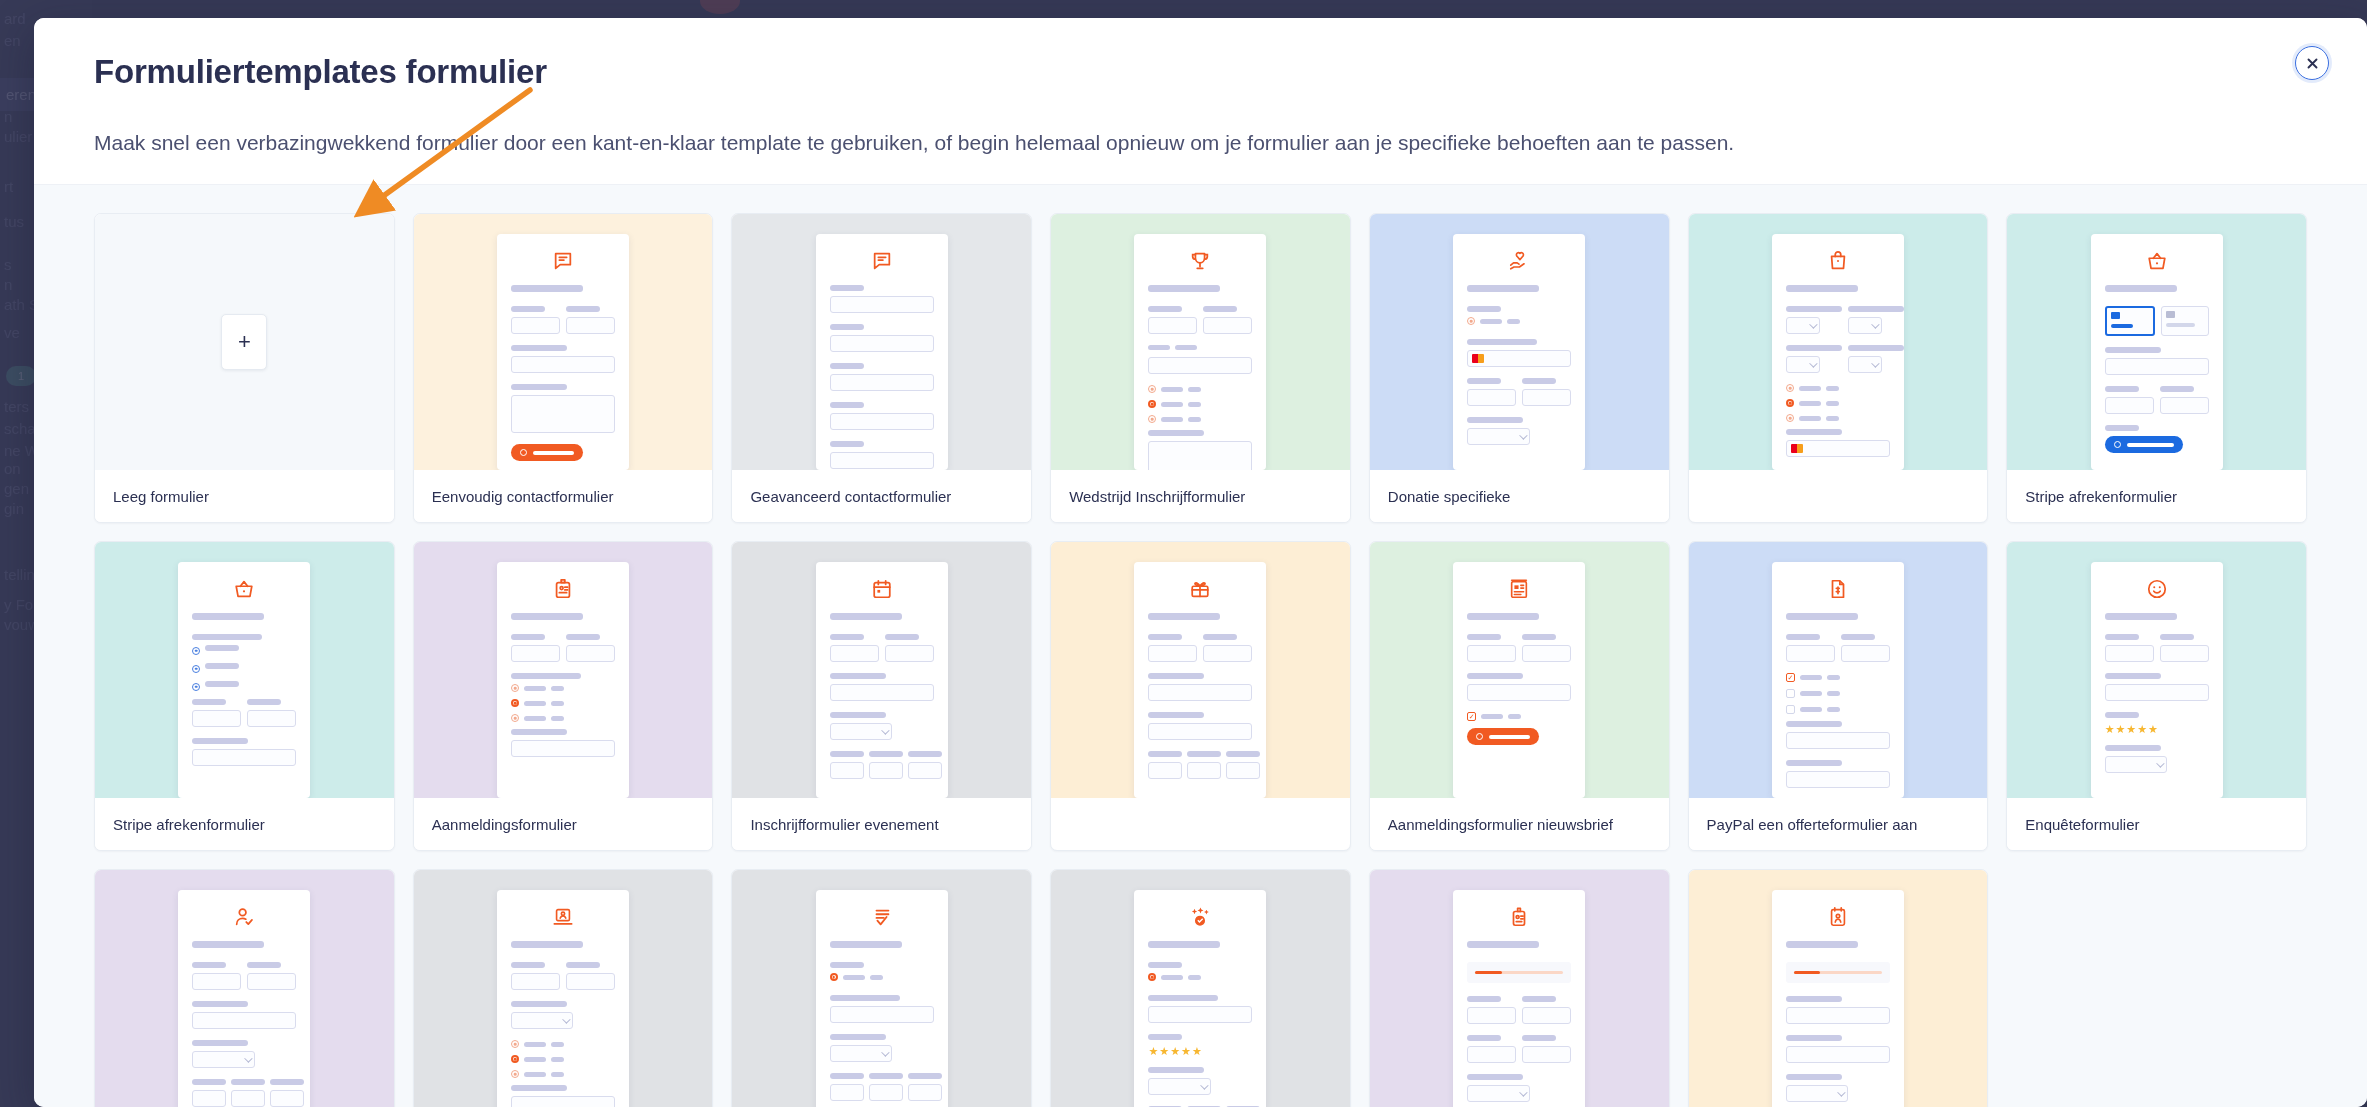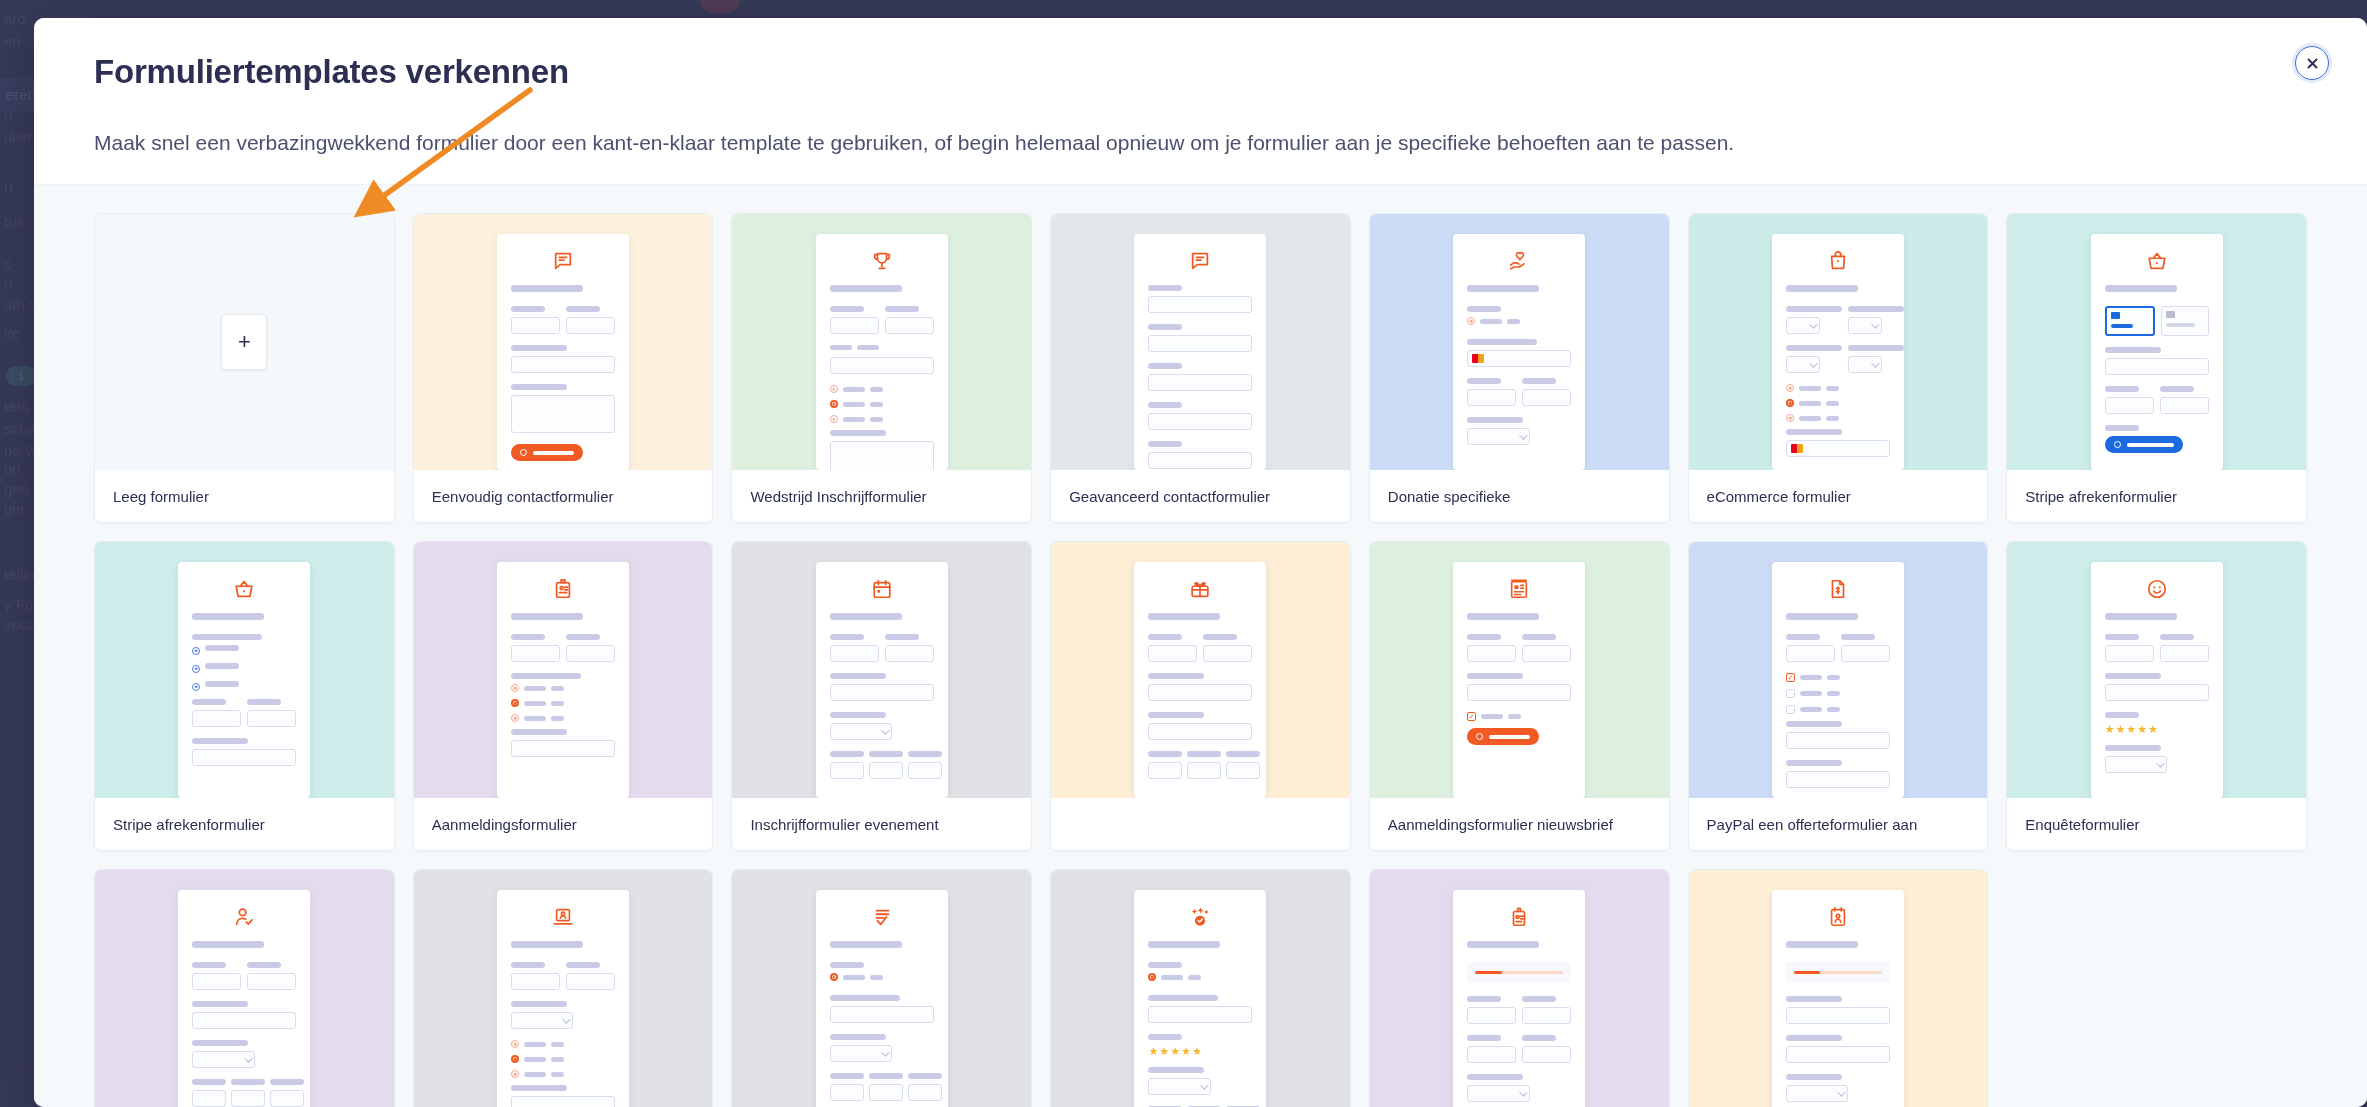--- a/index.html
+++ b/index.html
@@ -259,21 +259,21 @@
       <div class="side-text" style="top: 596px;">y Font</div>
       <div class="side-text" style="top: 616px;">vouwe</div>
       <div class="side-badge" style="top: 366px;">1</div>
     </div>
 </div>
 <div id="dim-overlay"></div>
 
 <div id="modal">
 
   <div id="modal-header">
-    <div id="modal-title">Formuliertemplates verkennen</div>
+    <div id="modal-title">Formuliertemplates formulier</div>
     <div id="modal-subtitle">Maak snel een verbazingwekkend formulier door een kant-en-klaar template te gebruiken, of begin helemaal opnieuw om je formulier aan je specifieke behoeften aan te passen.</div>
     <div id="close-button">
       <svg width="15" height="15" viewBox="0 0 15 15" aria-hidden="true">
         <path d="M3.5 3.5 L11.5 11.5 M11.5 3.5 L3.5 11.5" stroke="#2b3052" stroke-width="1.9" stroke-linecap="round" fill="none"></path>
       </svg>
     </div>
   </div>
 
   <div id="modal-body">
     <div class="template-grid" id="template-grid">
@@ -313,20 +313,46 @@
                   <div class="btn-dot"></div>
                   <div class="btn-bar"></div>
                 </div>
               </div>
             </div>
           </div>
           <div class="tcard-label">Eenvoudig contactformulier</div>
         </div>
         <div class="tcard">
           <div class="tcard-preview">
+            <div class="tint" style="background: rgb(228, 231, 234);"></div>
+            <div class="sheet" style="position: relative;">
+              <div class="sheet-icon">
+                <svg width="22" height="22" viewBox="0 0 24 24" fill="none" stroke="currentColor" stroke-width="1.9">
+                  <path d="M4 4h16v12H9l-5 4z" stroke-linejoin="round"></path>
+                  <path d="M8 8h8M8 11h5" stroke-linecap="round"></path>
+                </svg>
+              </div>
+              <div>
+                <div class="bar lbl"></div>
+                <div class="input "></div>
+                <div class="bar lbl"></div>
+                <div class="input "></div>
+                <div class="bar lbl"></div>
+                <div class="input "></div>
+                <div class="bar lbl"></div>
+                <div class="input "></div>
+                <div class="bar lbl"></div>
+                <div class="input "></div>
+              </div>
+            </div>
+          </div>
+          <div class="tcard-label">Geavanceerd contactformulier</div>
+        </div>
+        <div class="tcard">
+          <div class="tcard-preview">
             <div class="tint" style="background: rgb(221, 240, 224);"></div>
             <div class="sheet" style="position: relative;">
               <div class="sheet-icon">
                 <svg width="22" height="22" viewBox="0 0 24 24" fill="none" stroke="currentColor" stroke-width="1.9">
                   <path d="M7 4h10v5a5 5 0 0 1-10 0z" stroke-linejoin="round"></path>
                   <path d="M7 5H4v2a3 3 0 0 0 3 3M17 5h3v2a3 3 0 0 1-3 3" stroke-linecap="round"></path>
                   <path d="M12 14v4M9 20h6" stroke-linecap="round"></path>
                 </svg>
               </div>
               <div>
@@ -360,46 +386,20 @@
                   <div class="radio"></div>
                   <div class="bar sm"></div>
                   <div class="bar xs"></div>
                 </div>
                 <div class="bar lbl-w"></div>
                 <div class="input tall"></div>
               </div>
             </div>
           </div>
           <div class="tcard-label">Wedstrijd Inschrijfformulier</div>
-        </div>
-        <div class="tcard">
-          <div class="tcard-preview">
-            <div class="tint" style="background: rgb(228, 231, 234);"></div>
-            <div class="sheet" style="position: relative;">
-              <div class="sheet-icon">
-                <svg width="22" height="22" viewBox="0 0 24 24" fill="none" stroke="currentColor" stroke-width="1.9">
-                  <path d="M4 4h16v12H9l-5 4z" stroke-linejoin="round"></path>
-                  <path d="M8 8h8M8 11h5" stroke-linecap="round"></path>
-                </svg>
-              </div>
-              <div>
-                <div class="bar lbl"></div>
-                <div class="input "></div>
-                <div class="bar lbl"></div>
-                <div class="input "></div>
-                <div class="bar lbl"></div>
-                <div class="input "></div>
-                <div class="bar lbl"></div>
-                <div class="input "></div>
-                <div class="bar lbl"></div>
-                <div class="input "></div>
-              </div>
-            </div>
-          </div>
-          <div class="tcard-label">Geavanceerd contactformulier</div>
         </div>
         <div class="tcard">
           <div class="tcard-preview">
             <div class="tint" style="background: rgb(204, 220, 246);"></div>
             <div class="sheet" style="position: relative;">
               <div class="sheet-icon">
                 <svg width="22" height="22" viewBox="0 0 24 24" fill="none" stroke="currentColor" stroke-width="1.8">
                   <path d="M16 3.4a2.3 2.3 0 0 0-3 .3 2.3 2.3 0 0 0-3-.3 2.4 2.4 0 0 0-.2 3.5L13 10.5l3.2-3.6A2.4 2.4 0 0 0 16 3.4z" stroke-linejoin="round"></path>
                   <path d="M3 16.5l3-2.5h4l2 1.5" stroke-linecap="round" stroke-linejoin="round"></path>
                   <path d="M3 20.5l3.5-2h6l5-3.5" stroke-linecap="round" stroke-linejoin="round"></path>
@@ -484,21 +484,20 @@
                   <div class="bar sm"></div>
                   <div class="bar xs"></div>
                 </div>
                 <div class="bar lbl-w"></div>
                 <div class="pay-chip">
                   <div class="mc"></div>
                 </div>
               </div>
             </div>
           </div>
-          <div class="tcard-label">eCommerce formulier</div>
         </div>
         <div class="tcard">
           <div class="tcard-preview">
             <div class="tint" style="background: rgb(205, 236, 234);"></div>
             <div class="sheet" style="position: relative;">
               <div class="sheet-icon">
                 <svg width="22" height="22" viewBox="0 0 24 24" fill="none" stroke="currentColor" stroke-width="1.9">
                   <path d="M3.5 9h17l-2 11h-13z" stroke-linejoin="round"></path>
                   <path d="M8 9l4-5 4 5" stroke-linecap="round" stroke-linejoin="round"></path>
                   <circle cx="12" cy="14.5" r="1.2" fill="currentColor" stroke="none"></circle>

